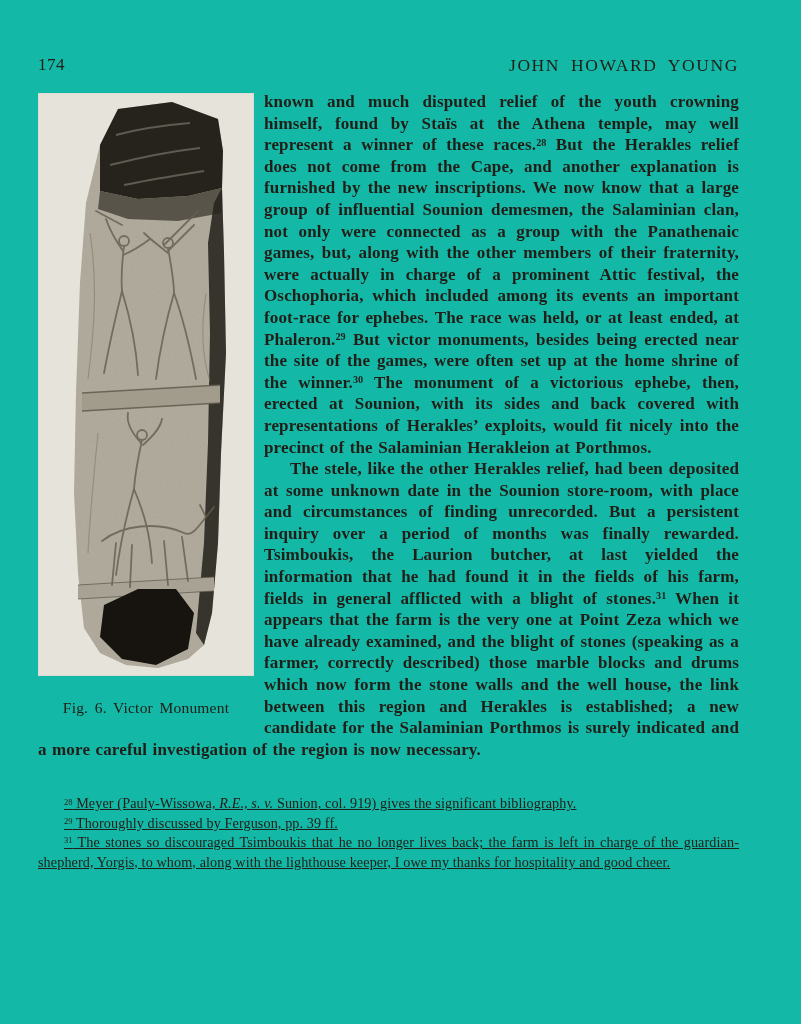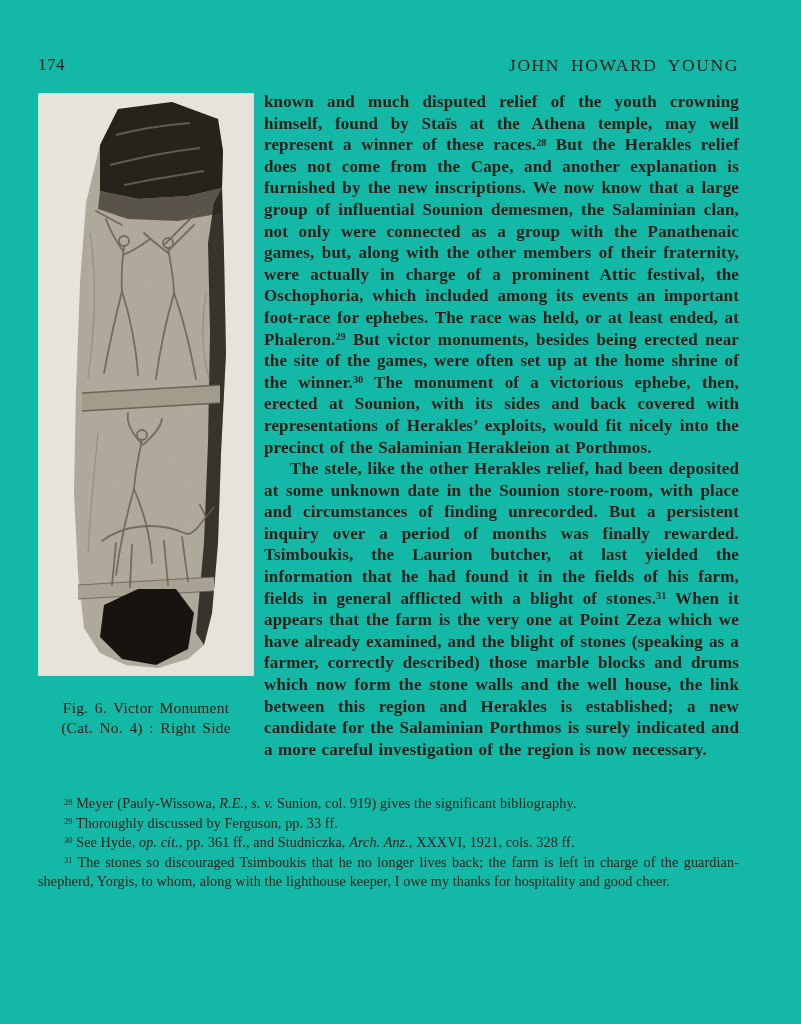--- a/index.html
+++ b/index.html
@@ -73,20 +73,21 @@
     letter-spacing: 0;
   }
   
   .footnotes {
     clear: none;
     margin-top: 34px;
     font-size: 14.2px;
     line-height: 19.4px;
     text-align: justify;
     letter-spacing: 0.1px;
+    text-decoration: underline;
   }
   .footnote { text-indent: 26px; }
   .footnote i { font-style: italic; }
 </style>
 </head>
 <body>
 
 <div class="page">
 
   <div class="page-header">
@@ -174,30 +175,28 @@
           <path d="M52,140 C60,190 56,240 50,286"></path>
           <path d="M168,200 C162,240 166,270 172,288"></path>
           <path d="M60,340 C56,380 52,420 50,460"></path>
         </g>
 
         <path d="M66,512 L100,496 L138,496 L156,520 L150,556 L118,572 L84,566 L62,544 Z" fill="#17140f"></path>
       </svg>
 
       <figcaption class="fig-caption">
         <div>Fig. 6. Victor Monument</div>
-        <div>(Cat. No. 4) : Right Side</div>
       </figcaption>
     </figure>
 
     <div class="body-text">
       <div class="para"><span>known and much disputed relief of the youth crowning himself, found by Staïs at the Athena temple, may well represent a winner of these races.</span><sup>28</sup><span> But the Herakles relief does not come from the Cape, and another explanation is furnished by the new inscriptions. We now know that a large group of influential Sounion demesmen, the Salaminian clan, not only were connected as a group with the Panathenaic games, but, along with the other members of their fraternity, were actually in charge of a prominent Attic festival, the Oschophoria, which included among its events an important foot-race for ephebes. The race was held, or at least ended, at Phaleron.</span><sup>29</sup><span> But victor monuments, besides being erected near the site of the games, were often set up at the home shrine of the winner.</span><sup>30</sup><span> The monument of a victorious ephebe, then, erected at Sounion, with its sides and back covered with representations of Herakles’ exploits, would fit nicely into the precinct of the Salaminian Herakleion at Porthmos.</span></div>
       <div class="para indent"><span>The stele, like the other Herakles relief, had been deposited at some unknown date in the Sounion store-room, with place and circumstances of finding unrecorded. But a persistent inquiry over a period of months was finally rewarded. Tsimboukis, the Laurion butcher, at last yielded the information that he had found it in the fields of his farm, fields in general afflicted with a blight of stones.</span><sup>31</sup><span> When it appears that the farm is the very one at Point Zeza which we have already examined, and the blight of stones (speaking as a farmer, correctly described) those marble blocks and drums which now form the stone walls and the well house, the link between this region and Herakles is established; a new candidate for the Salaminian Porthmos is surely indicated and a more careful investigation of the region is now necessary.</span></div>
     </div>
 
     <div class="footnotes">
       <div class="footnote"><sup>28</sup><span> Meyer (Pauly-Wissowa, </span><i>R.E., s. v.</i><span> Sunion, col. 919) gives the significant bibliography.</span></div>
-      <div class="footnote"><sup>29</sup><span> Thoroughly discussed by Ferguson, pp. 33 ff.</span></div>
-      <div class="footnote"><sup>30</sup><span> See Hyde, </span><i>op. cit.</i><span>, pp. 361 ff., and Studniczka, </span><i>Arch. Anz.</i><span>, XXXVI, 1921, cols. 328 ff.</span></div>
+      <div class="footnote"><sup>29</sup><span> Thoroughly discussed by Ferguson, pp. 39 ff.</span></div>
       <div class="footnote"><sup>31</sup><span> The stones so discouraged Tsimboukis that he no longer lives back; the farm is left in charge of the guardian-shepherd, Yorgis, to whom, along with the lighthouse keeper, I owe my thanks for hospitality and good cheer.</span></div>
     </div>
 
   </div>
 </div>
 
 </body></html>

